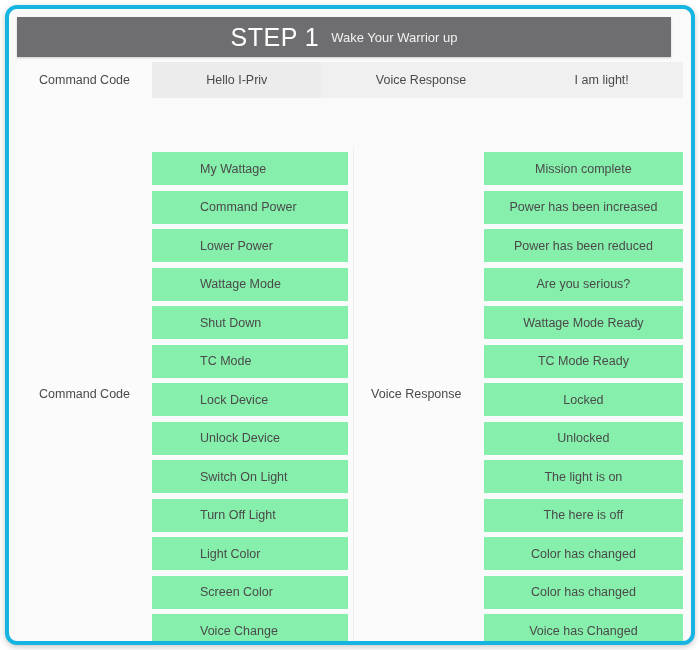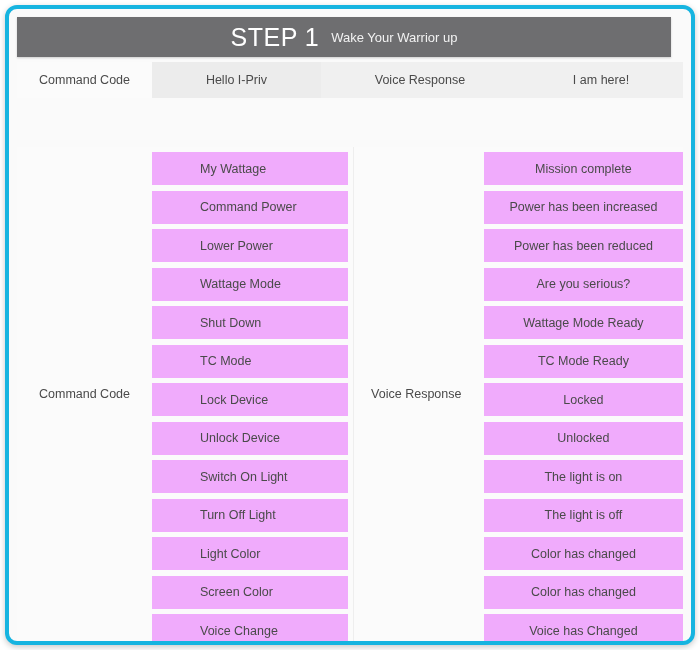--- a/index.html
+++ b/index.html
@@ -122,21 +122,21 @@
     border-right: 1px solid #eeeeee;
     padding-right: 5px;
   }
   .col-list.right-list {
     padding-left: 5px;
     text-align: center;
   }
   .pill {
     height: 33px;
     margin-bottom: 5.5px;
-    background: #f0abfc;
+    background: #86efac;
     display: flex;
     align-items: center;
     font-size: 12.5px;
     color: #4a4a4a;
   }
   .left-list .pill {
     justify-content: flex-start;
     padding-left: 48px;
     box-sizing: border-box;
   }
@@ -151,21 +151,21 @@
 
   <div class="step-bar" id="step1-bar">
     <span class="step-title">STEP 1</span>
     <span class="step-sub">Wake Your Warrior up</span>
   </div>
 
   <div id="step1-row">
     <div class="lbl">Command Code</div>
     <div class="val">Hello I-Priv</div>
     <div class="val plain">Voice Response</div>
-    <div class="val plain">I am here!</div>
+    <div class="val plain">I am light!</div>
   </div>
 
 
   <div id="step2-region">
     <div class="col-label">Command Code</div>
     <div class="col-list left-list" id="command-list">
         <div class="pill">My Wattage</div>
         <div class="pill">Command Power</div>
         <div class="pill">Lower Power</div>
         <div class="pill">Wattage Mode</div>
@@ -183,20 +183,20 @@
     <div class="col-list right-list" id="response-list">
         <div class="pill">Mission complete</div>
         <div class="pill">Power has been increased</div>
         <div class="pill">Power has been reduced</div>
         <div class="pill">Are you serious?</div>
         <div class="pill">Wattage Mode Ready</div>
         <div class="pill">TC Mode Ready</div>
         <div class="pill">Locked</div>
         <div class="pill">Unlocked</div>
         <div class="pill">The light is on</div>
-        <div class="pill">The light is off</div>
+        <div class="pill">The here is off</div>
         <div class="pill">Color has changed</div>
         <div class="pill">Color has changed</div>
         <div class="pill">Voice has Changed</div>
       </div>
   </div>
 
 </div>
 
 </body></html>

